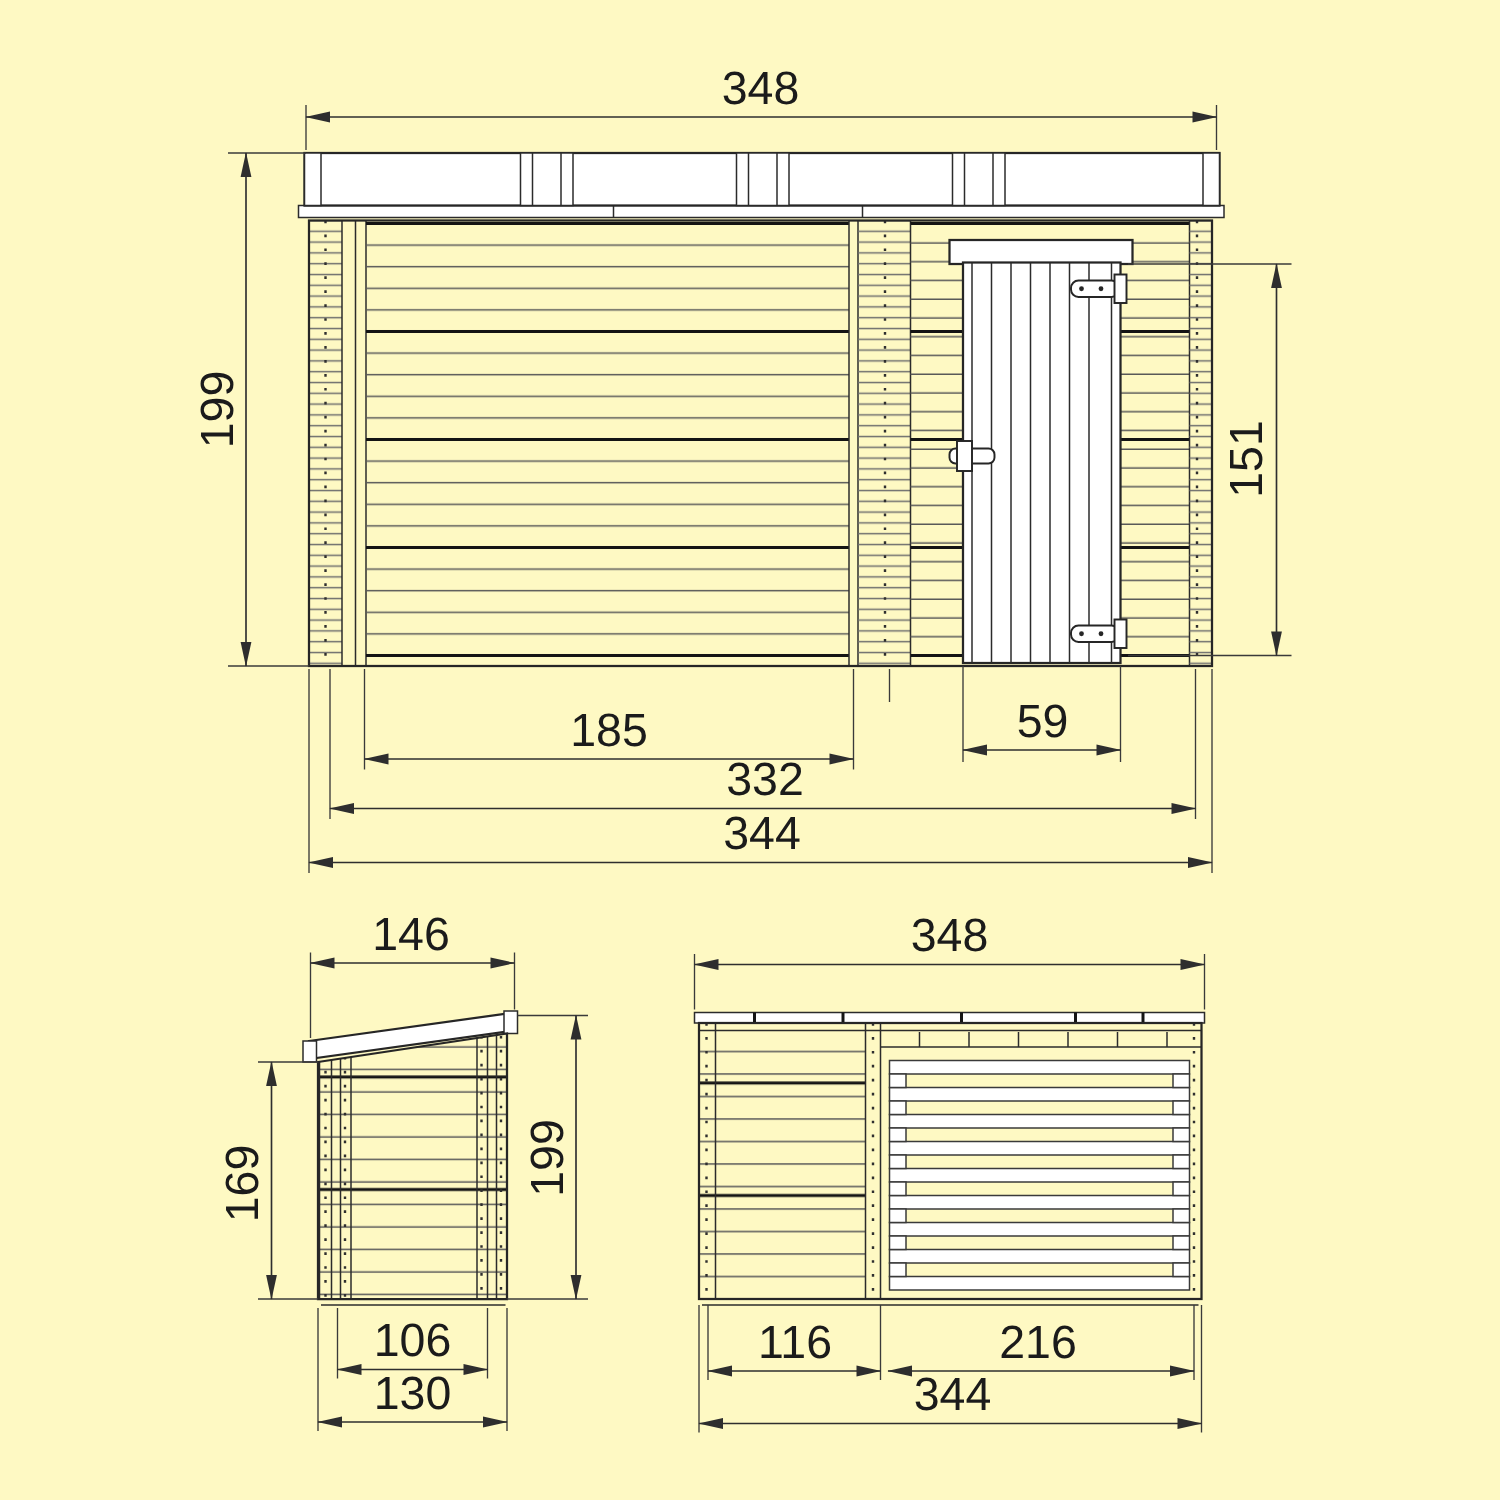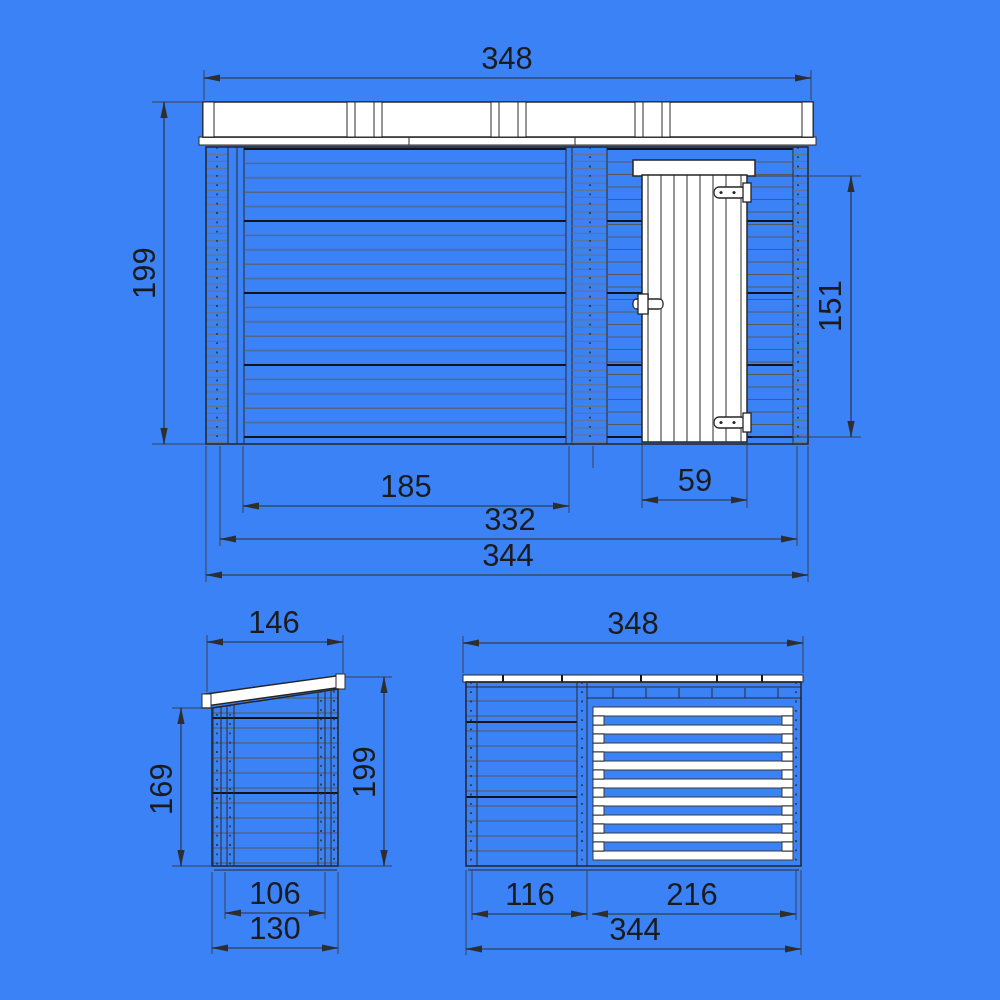--- a/index.html
+++ b/index.html
@@ -1,16 +1,16 @@
 <!DOCTYPE html>
 <html><head>
 <meta charset="utf-8">
 <style>
   html,body{margin:0;padding:0;background:#ffffff;}
-  #stage{width:1000px;height:1000px;background:#3b82f6;position:relative;overflow:hidden;}
+  #stage{width:1000px;height:1000px;background:#fef9c3;position:relative;overflow:hidden;}
   svg{display:block;}
   .ol   {stroke:#262626;stroke-width:1.5;fill:none;}
   .thin {stroke:#2b2b2b;stroke-width:1;fill:none;}
   .wfill{fill:#ffffff;}
   .dim  {stroke:#2e2e2e;stroke-width:1.1;fill:none;}
   .ext  {stroke:#3a3a3a;stroke-width:0.9;fill:none;}
   .dot  {stroke:#2f2f2f;stroke-width:1.6;fill:none;stroke-dasharray:1.8 7.5;}
   .dark {stroke:#141414;stroke-width:2;fill:none;}
   .hw   {fill:#ffffff;stroke:#262626;stroke-width:1.3;}
   .dimtxt{font-family:"Liberation Sans","DejaVu Sans",sans-serif;font-size:31px;fill:#1b1b1b;}

